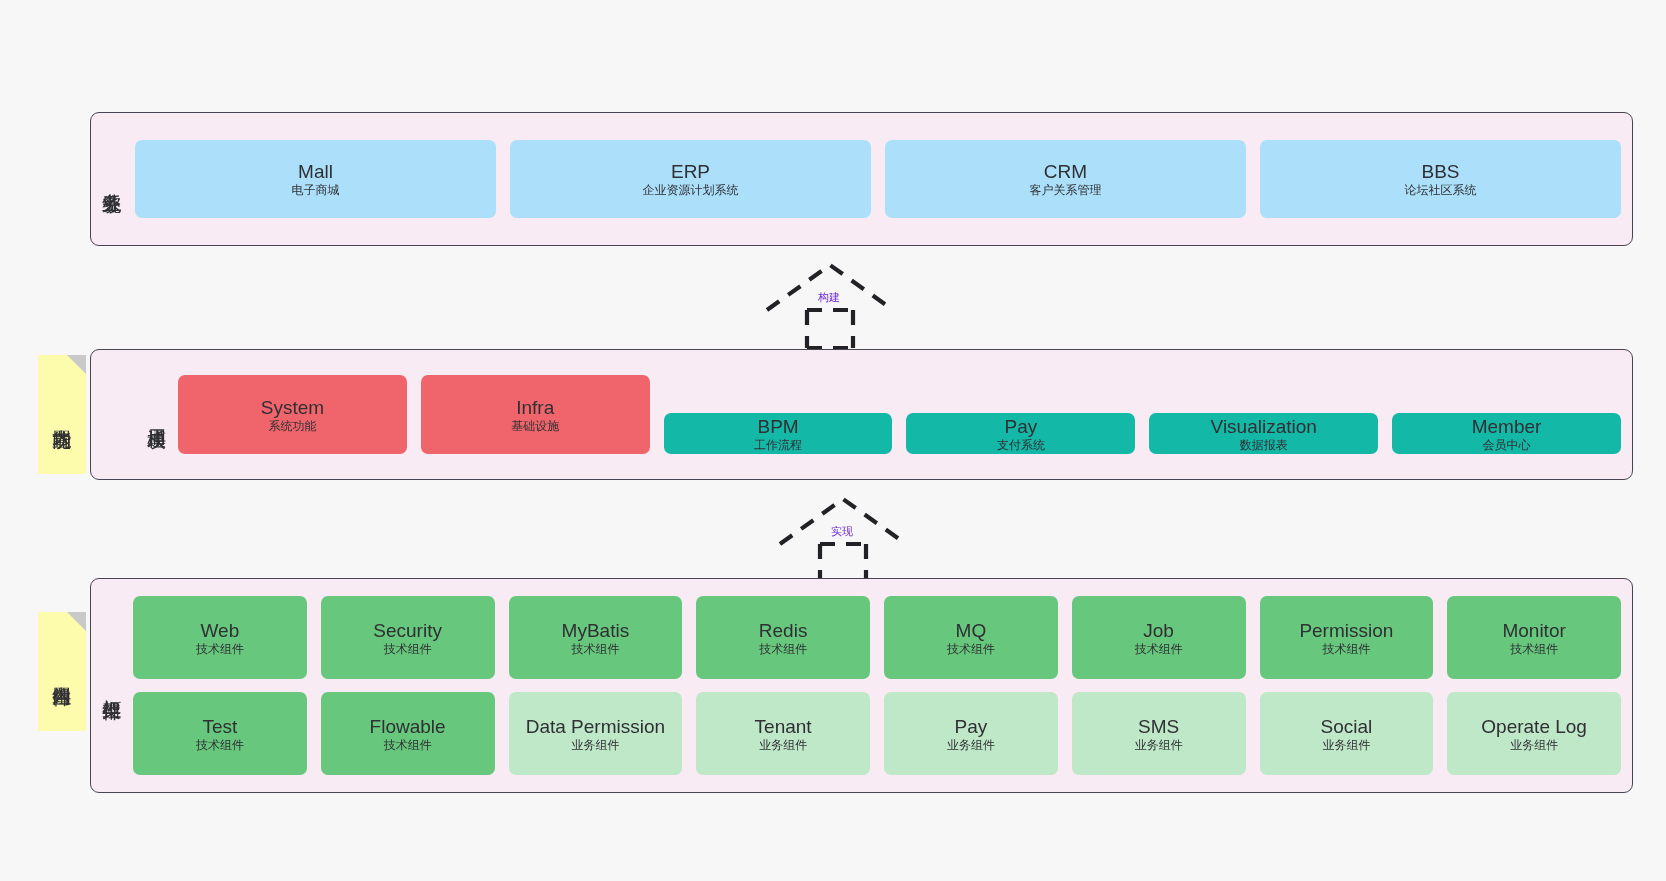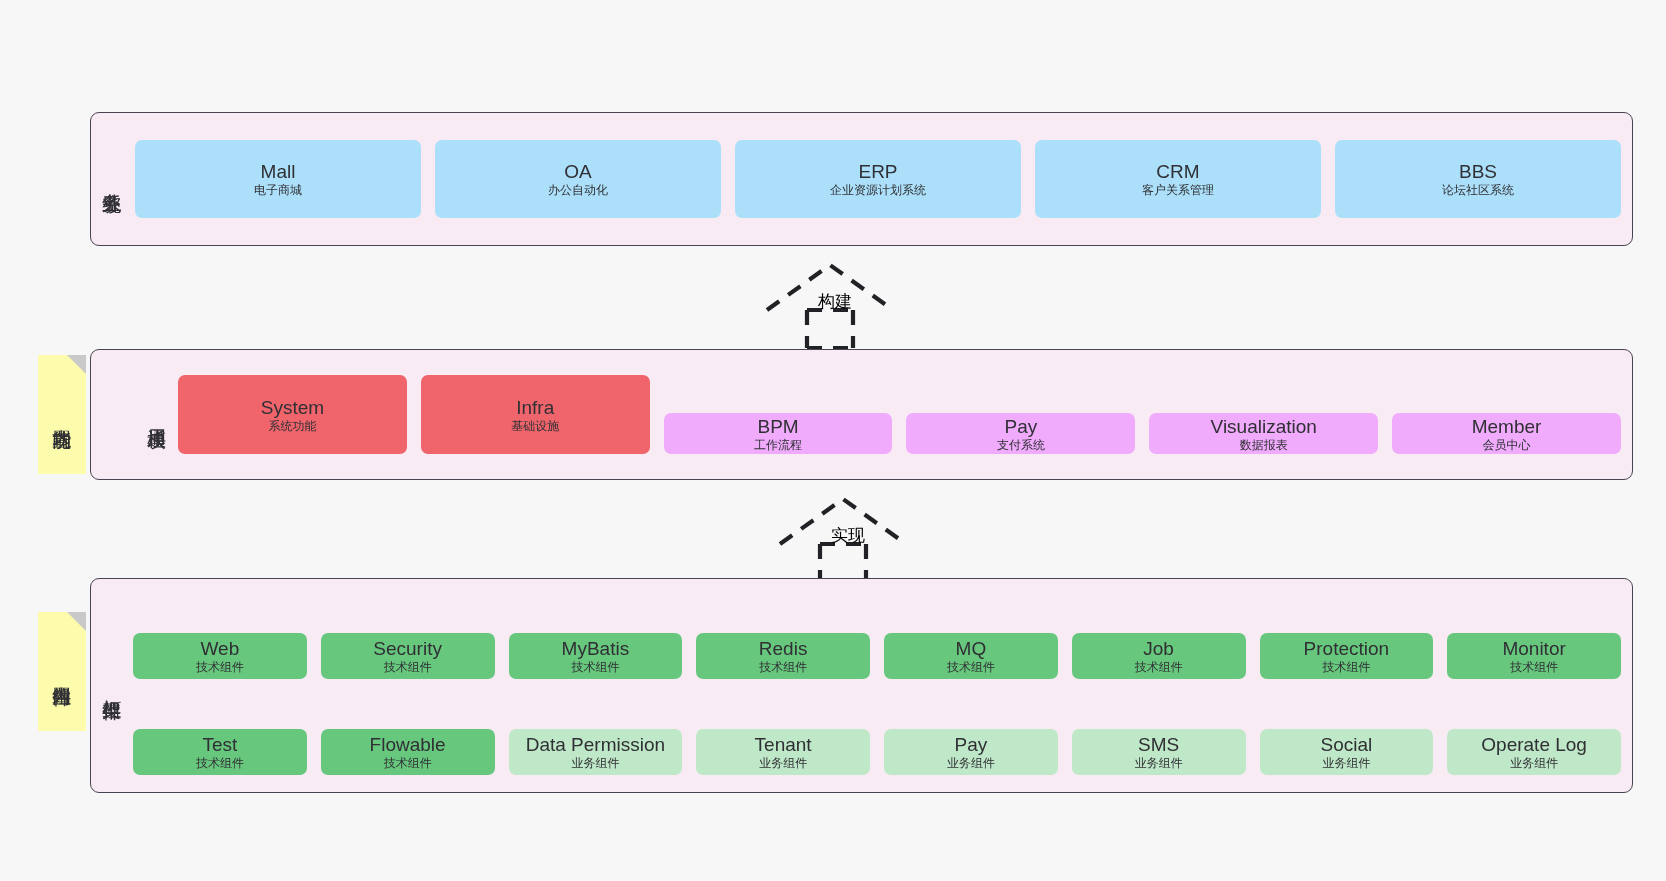--- a/index.html
+++ b/index.html
@@ -85,30 +85,30 @@
   
   #layer-common {
     left: 90px;
     top: 349px;
     width: 1543px;
     height: 131px;
     padding-left: 45px;
   }
   #layer-common .row { height: 79px; }
   .card.red-strong { background: #f0656c; }
-  .card.red-light  { background: #f0abfc; margin-top: 38px; }
+  .card.red-light  { background: #14b8a6; margin-top: 38px; }
 
   
   #layer-framework {
     left: 90px;
     top: 578px;
     width: 1543px;
     height: 215px;
   }
-  #layer-framework .row { height: 83px; align-items: flex-end; }
+  #layer-framework .row { height: 83px; }
   .card.green-strong { background: #67c77d; }
   .card.green-light  { background: #bfe8c8; }
 
   
   .note {
     position: absolute;
     background: #fcfcac;
     box-sizing: border-box;
     display: flex;
     align-items: center;
@@ -145,22 +145,22 @@
 
   
   .uml-arrow {
     position: absolute;
     width: 150px;
     height: 88px;
   }
   .uml-arrow svg { display: block; overflow: visible; }
   .uml-label {
     position: absolute;
-    font-size: 17px;
-    color: #000000;
+    font-size: 11px;
+    color: #6d28d9;
     background: transparent;
     white-space: nowrap;
     user-select: none;
   }
   #arrow-build { left: 755px; top: 260px; }
   #arrow-build .uml-label { left: 63px; top: 30px; }
   #arrow-impl { left: 768px; top: 494px; }
   #arrow-impl .uml-label { left: 63px; top: 30px; }
 </style>
 </head>
@@ -170,24 +170,20 @@
 
   <div class="layer" id="layer-business">
     <div class="layer-title">业务系统</div>
     <div class="layer-body">
       <div class="row">
         <div class="card blue">
           <span class="t1">Mall</span>
           <span class="t2">电子商城</span>
         </div>
         <div class="card blue">
-          <span class="t1">OA</span>
-          <span class="t2">办公自动化</span>
-        </div>
-        <div class="card blue">
           <span class="t1">ERP</span>
           <span class="t2">企业资源计划系统</span>
         </div>
         <div class="card blue">
           <span class="t1">CRM</span>
           <span class="t2">客户关系管理</span>
         </div>
         <div class="card blue">
           <span class="t1">BBS</span>
           <span class="t2">论坛社区系统</span>
@@ -275,21 +271,21 @@
         </div>
         <div class="card green-strong">
           <span class="t1">MQ</span>
           <span class="t2">技术组件</span>
         </div>
         <div class="card green-strong">
           <span class="t1">Job</span>
           <span class="t2">技术组件</span>
         </div>
         <div class="card green-strong">
-          <span class="t1">Protection</span>
+          <span class="t1">Permission</span>
           <span class="t2">技术组件</span>
         </div>
         <div class="card green-strong">
           <span class="t1">Monitor</span>
           <span class="t2">技术组件</span>
         </div>
       </div>
 
       <div class="row">
         <div class="card green-strong">

